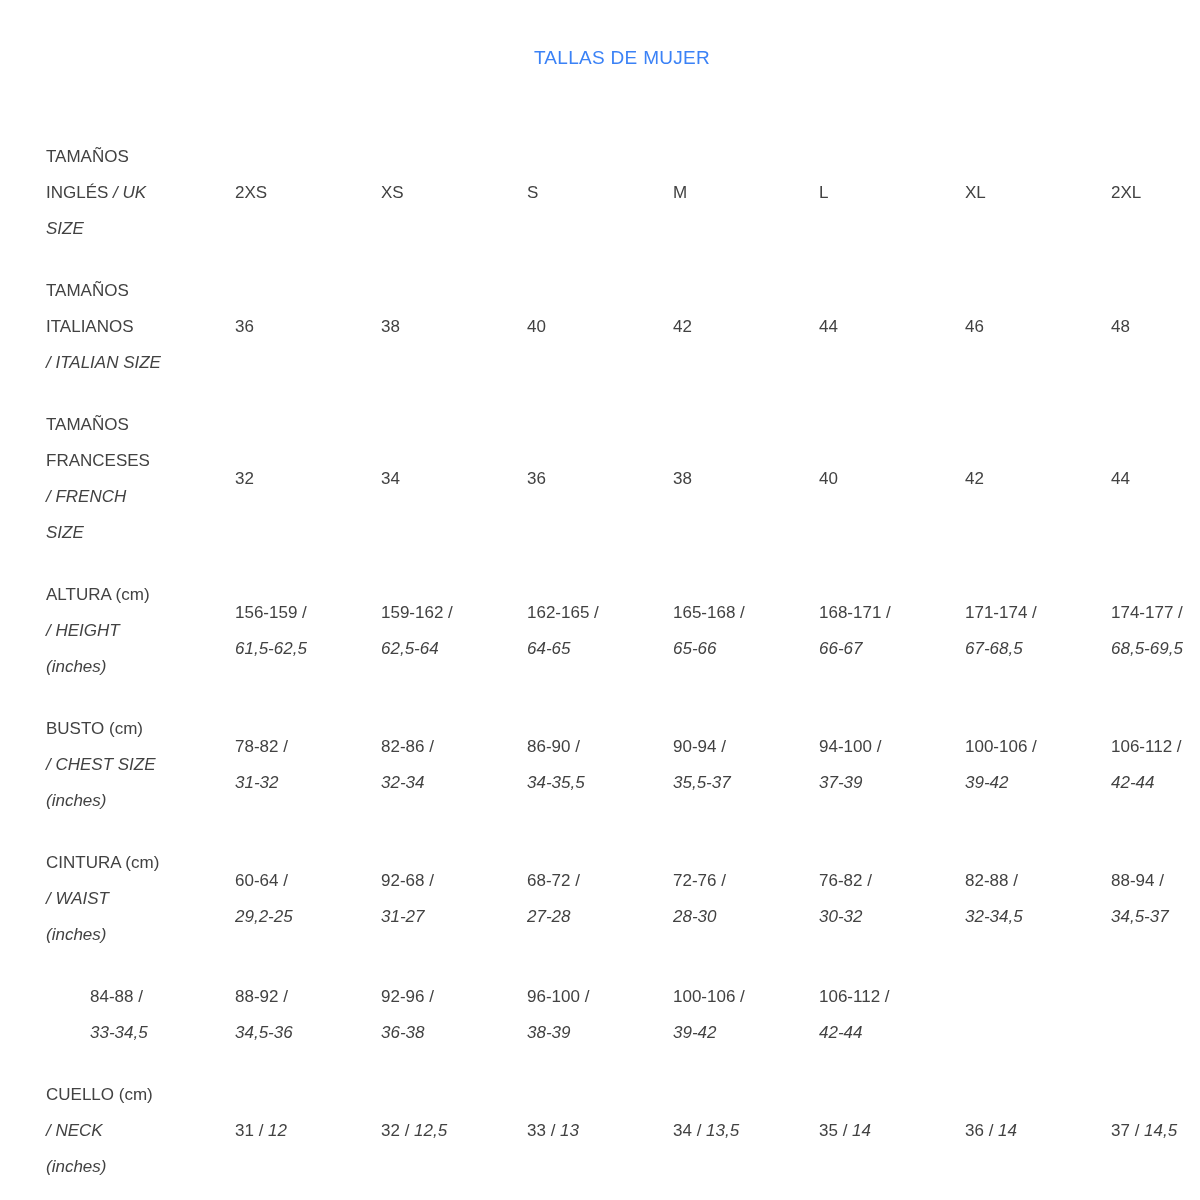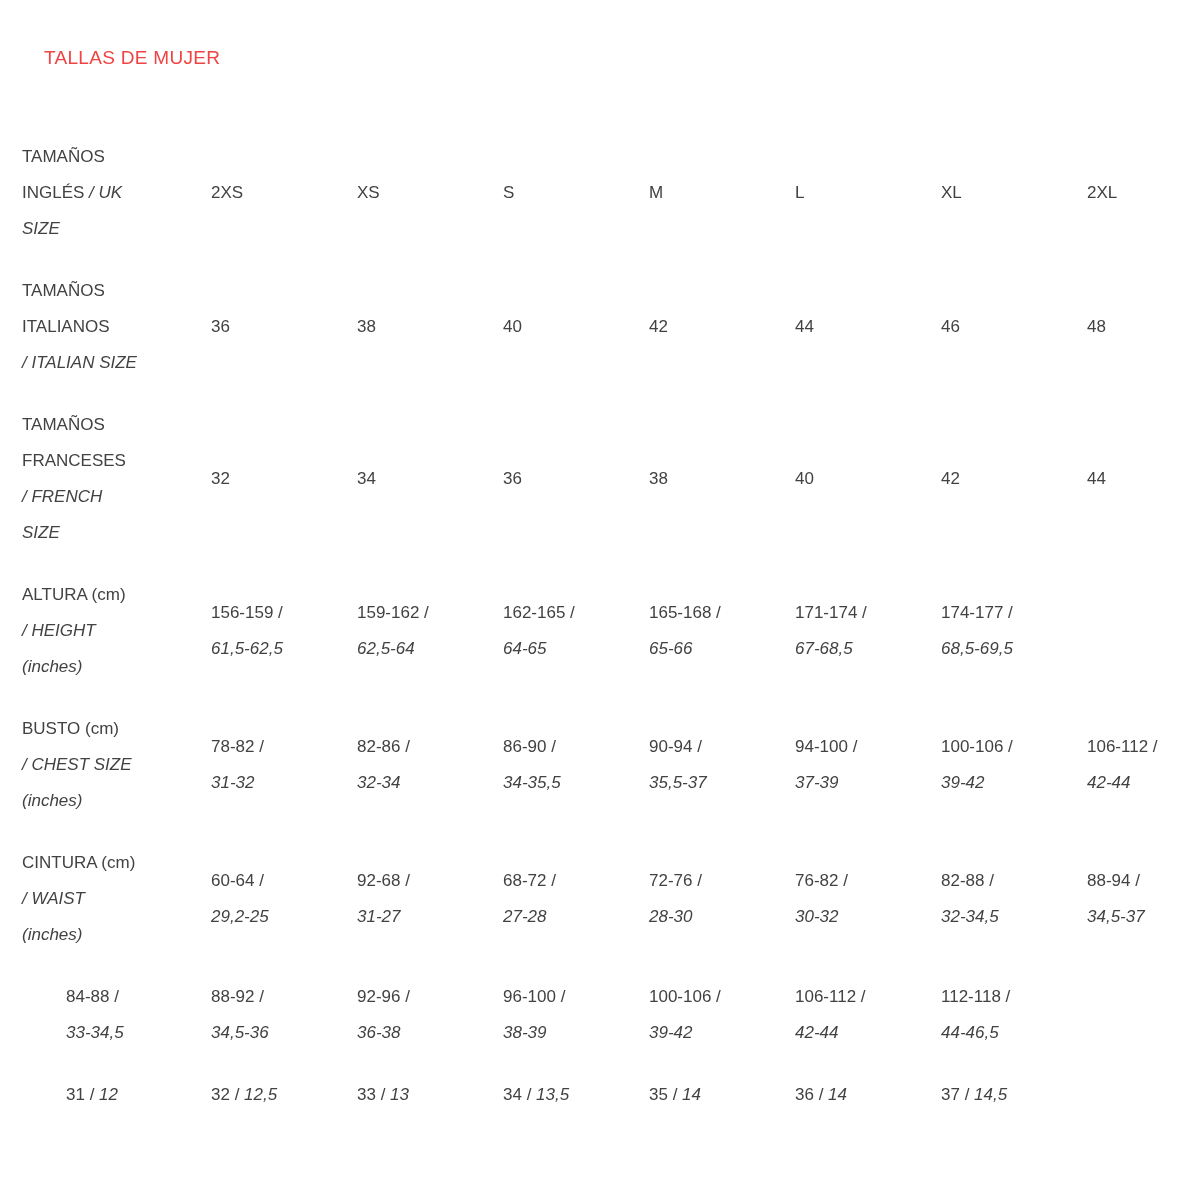--- a/index.html
+++ b/index.html
@@ -10,29 +10,29 @@
   }
   body {
     width: 1200px;
     height: 1200px;
     overflow: hidden;
     font-family: "Liberation Sans", "DejaVu Sans", sans-serif;
     color: #424242;
   }
   .page-title {
     padding-top: 47px;
-    text-align: left;
+    text-align: center;
     font-size: 19px;
     letter-spacing: 0.3px;
-    color: #ef4444;
+    color: #3b82f6;
     padding-left: 44px;
   }
   .size-table {
     margin-top: 70px;
-    padding-left: 22px;
+    padding-left: 46px;
   }
   .row {
     display: grid;
     grid-template-columns: 145px repeat(7, 146px);
     align-items: center;
     margin-bottom: 26px;
     font-size: 17px;
     line-height: 36px;
   }
   .row-label {
@@ -85,20 +85,21 @@
     <div class="cell"><span>42</span></div>
     <div class="cell"><span>44</span></div>
   </div>
 
   <div class="row">
     <div class="row-label"><span>ALTURA (cm)</span><span class="it"> /&nbsp;HEIGHT (inches)</span></div>
     <div class="cell"><span>156-159 /</span> <span class="it">61,5-62,5</span></div>
     <div class="cell"><span>159-162 /</span> <span class="it">62,5-64</span></div>
     <div class="cell"><span>162-165 /</span> <span class="it">64-65</span></div>
     <div class="cell"><span>165-168 /</span> <span class="it">65-66</span></div>
+    <div class="cell"><span>168-171 /</span> <span class="it">66-67</span></div>
     <div class="cell"><span>171-174 /</span> <span class="it">67-68,5</span></div>
     <div class="cell"><span>174-177 /</span> <span class="it">68,5-69,5</span></div>
   </div>
 
   <div class="row">
     <div class="row-label"><span>BUSTO (cm)</span><span class="it"> /&nbsp;CHEST SIZE (inches)</span></div>
     <div class="cell"><span>78-82 /</span> <span class="it">31-32</span></div>
     <div class="cell"><span>82-86 /</span> <span class="it">32-34</span></div>
     <div class="cell"><span>86-90 /</span> <span class="it">34-35,5</span></div>
     <div class="cell"><span>90-94 /</span> <span class="it">35,5-37</span></div>
@@ -118,24 +119,24 @@
     <div class="cell"><span>88-94 /</span> <span class="it">34,5-37</span></div>
   </div>
 
   <div class="row">
     <div class="cell"><span>84-88 /</span> <span class="it">33-34,5</span></div>
     <div class="cell"><span>88-92 /</span> <span class="it">34,5-36</span></div>
     <div class="cell"><span>92-96 /</span> <span class="it">36-38</span></div>
     <div class="cell"><span>96-100 /</span> <span class="it">38-39</span></div>
     <div class="cell"><span>100-106 /</span> <span class="it">39-42</span></div>
     <div class="cell"><span>106-112 /</span> <span class="it">42-44</span></div>
-    <div class="cell"><span>112-118 /</span> <span class="it">44-46,5</span></div>
   </div>
 
   <div class="row">
+    <div class="row-label"><span>CUELLO (cm)</span><span class="it"> /&nbsp;NECK (inches)</span></div>
     <div class="cell"><span>31 /</span> <span class="it">12</span></div>
     <div class="cell"><span>32 /</span> <span class="it">12,5</span></div>
     <div class="cell"><span>33 /</span> <span class="it">13</span></div>
     <div class="cell"><span>34 /</span> <span class="it">13,5</span></div>
     <div class="cell"><span>35 /</span> <span class="it">14</span></div>
     <div class="cell"><span>36 /</span> <span class="it">14</span></div>
     <div class="cell"><span>37 /</span> <span class="it">14,5</span></div>
   </div>
 
 </div>

